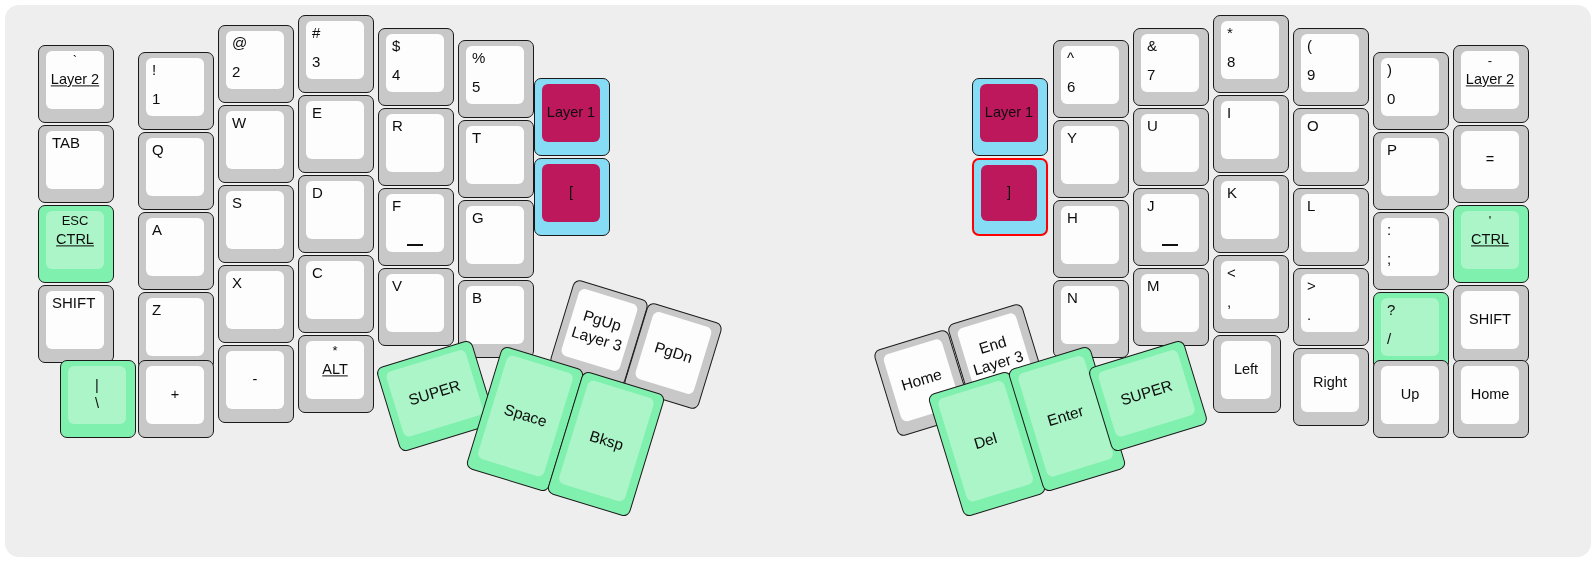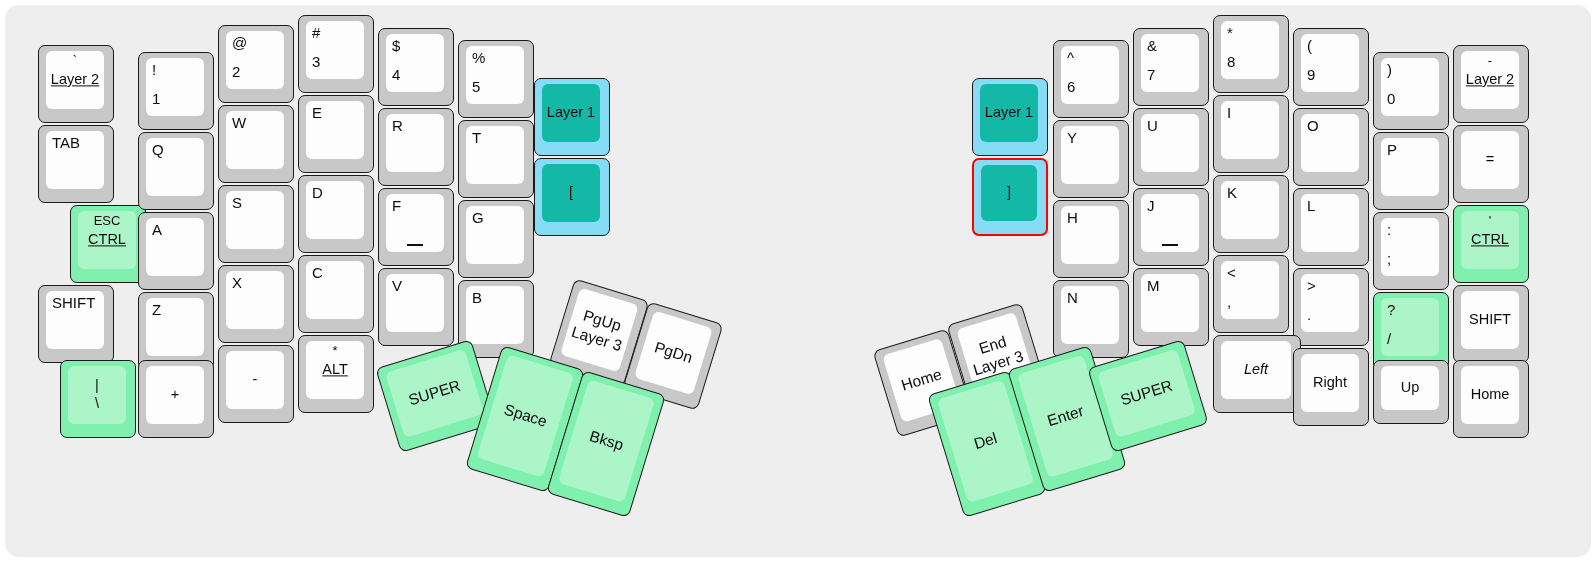--- a/index.html
+++ b/index.html
@@ -35,21 +35,21 @@
     display:flex;
     flex-direction:column;
     align-items:center;
     justify-content:flex-start;
   }
   
   .key.green{background:#7ff0ad;}
   .key.green .cap{background:#abf5c9;}
   
   .key.blue{background:#86dcf5;}
-  .key.blue .cap{background:#14b8a6;}
+  .key.blue .cap{background:#be185d;}
   
   .key.sel{border-color:#ff0000;border-width:2px;}
 
   
   .lab{
     font-size:14.5px;
     color:#0d0d0d;
     line-height:1.05;
     white-space:pre;
     text-align:center;
@@ -81,21 +81,21 @@
           <div class="cap">
             <div class="lab ctop">`</div>
             <div class="lab cbot">Layer 2</div>
           </div>
         </div>
         <div class="key" style="left: 38px; top: 125px; width: 76px; height: 78px;">
           <div class="cap">
             <div class="lab tl">TAB</div>
           </div>
         </div>
-        <div class="key green" style="left: 38px; top: 205px; width: 76px; height: 78px; margin-left: 32px;">
+        <div class="key green" style="left: 38px; top: 205px; width: 76px; height: 78px;">
           <div class="cap">
             <div class="lab ctop">ESC</div>
             <div class="lab cbot">CTRL</div>
           </div>
         </div>
         <div class="key" style="left: 38px; top: 285px; width: 76px; height: 78px;">
           <div class="cap">
             <div class="lab tl">SHIFT</div>
           </div>
         </div>
@@ -427,31 +427,31 @@
             <div class="lab ctop">'</div>
             <div class="lab cbot">CTRL</div>
           </div>
         </div>
         <div class="key" style="left: 1453px; top: 285px; width: 76px; height: 78px;">
           <div class="cap">
             <div class="lab ctr">SHIFT</div>
           </div>
         </div>
       </div>
-      <div class="key" style="left: 1213px; top: 335px; width: 88px; height: 78px; font-style: italic;">
+      <div class="key" style="left: 1213px; top: 335px; width: 68px; height: 78px;">
         <div class="cap">
           <div class="lab ctr">Left</div>
         </div>
       </div>
       <div class="key" style="left: 1293px; top: 348px; width: 76px; height: 78px;">
         <div class="cap">
           <div class="lab ctr">Right</div>
         </div>
       </div>
-      <div class="key" style="left: 1373px; top: 360px; width: 76px; height: 64px;">
+      <div class="key" style="left: 1373px; top: 360px; width: 76px; height: 78px;">
         <div class="cap">
           <div class="lab ctr">Up</div>
         </div>
       </div>
       <div class="key" style="left: 1453px; top: 360px; width: 76px; height: 78px;">
         <div class="cap">
           <div class="lab ctr">Home</div>
         </div>
       </div>
       <div class="key thumb" style="left: 884px; top: 338px; width: 78px; height: 90px; transform: rotate(-17deg);">

